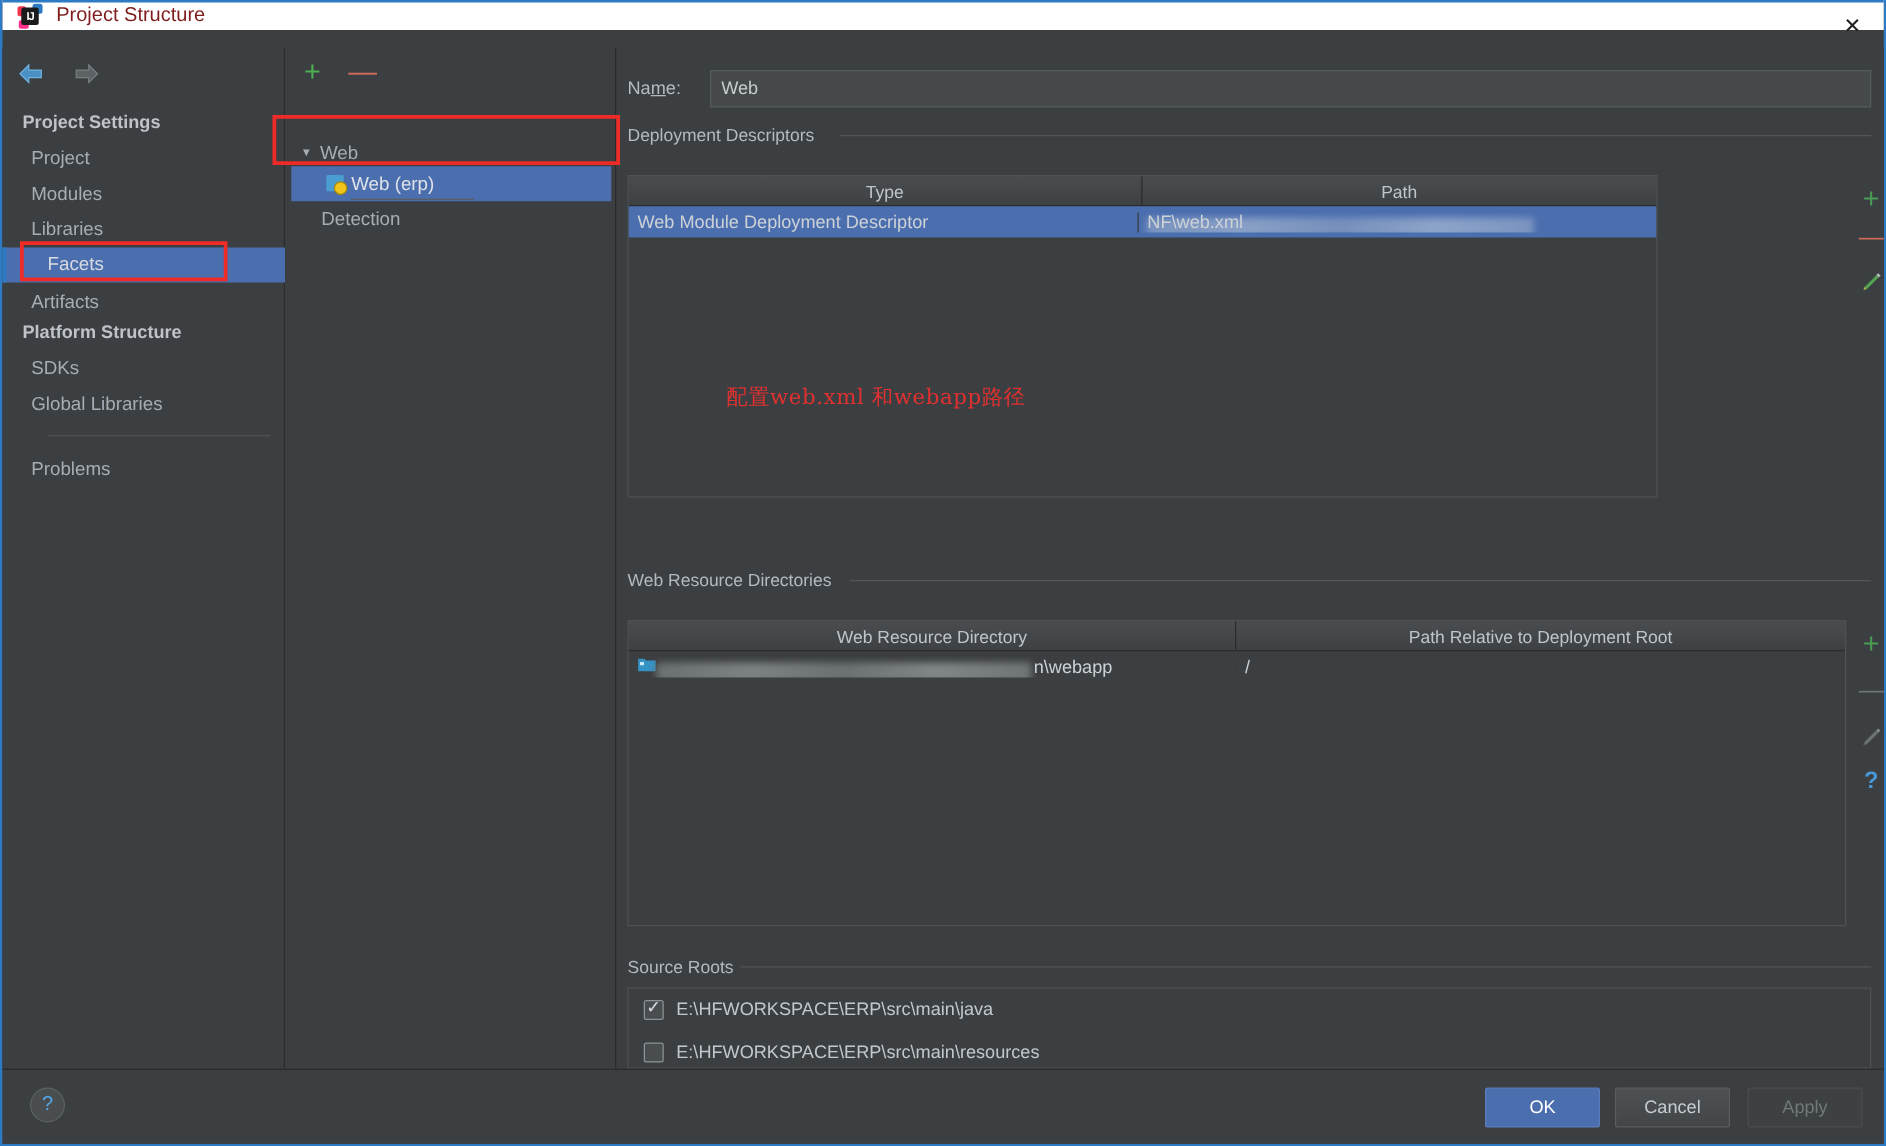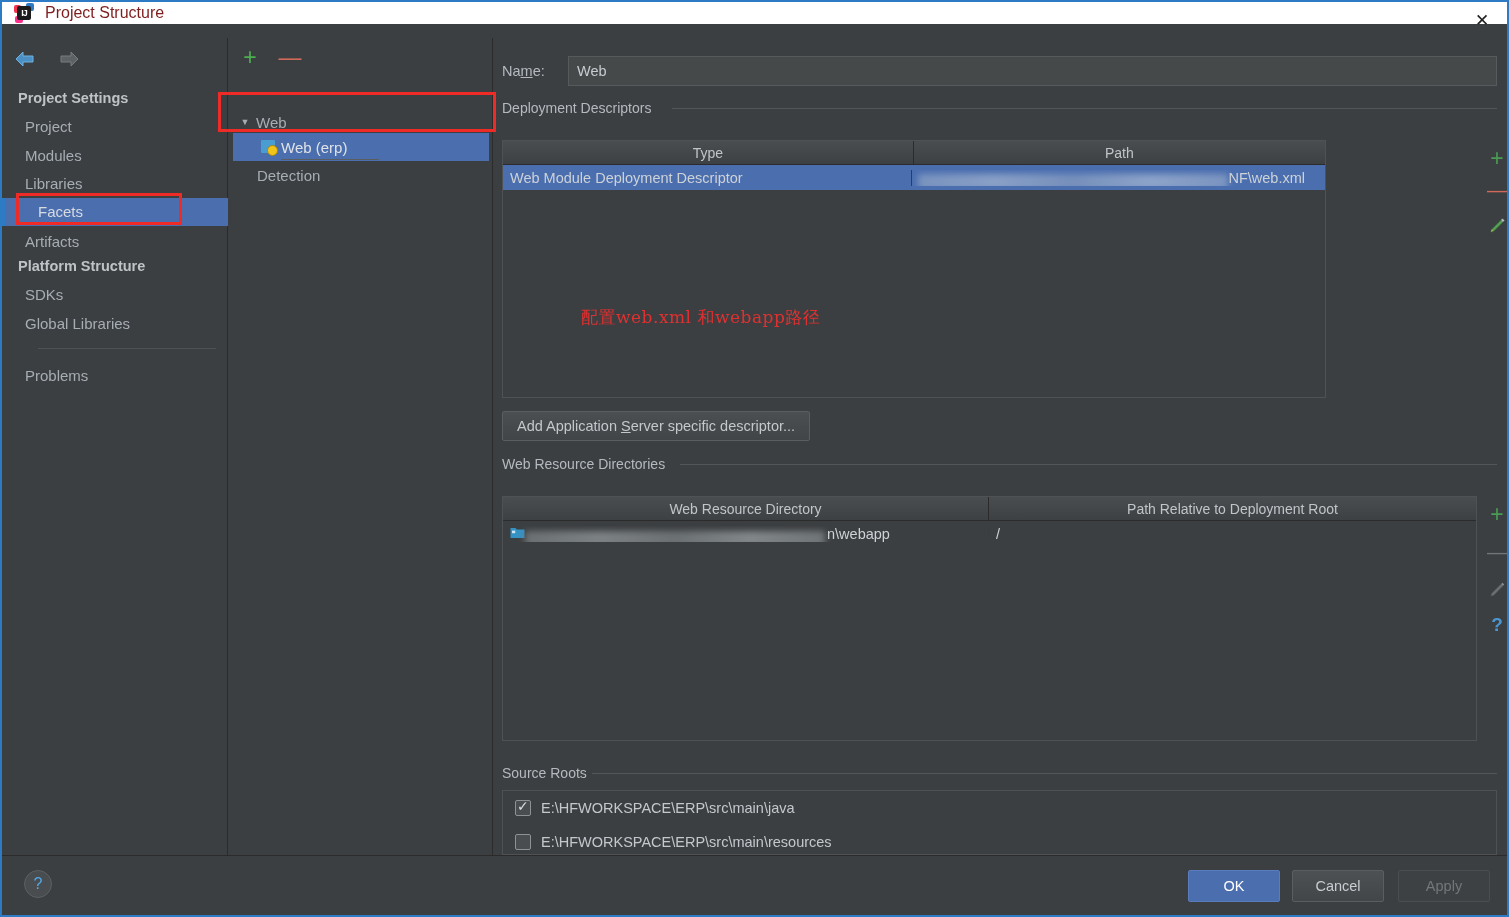--- a/index.html
+++ b/index.html
@@ -376,21 +376,21 @@
       <div class="grp-title" style="left:8px; top:62px">Deployment Descriptors</div>
       <div class="grp-line" style="left:178px; top:70px; width:825px"></div>
 
       <div class="tbl" style="left:8px; top:102px; width:824px; height:258px">
         <div class="tbl-head">
           <div class="th" style="width:485px">Type</div>
           <div class="th sep" style="width:488px">Path</div>
         </div>
         <div class="tr selected">
           <div class="td" style="width:485px">Web Module Deployment Descriptor</div>
-          <div class="td sep" style="width:488px; text-align:right; padding-right:20px; position:relative;">
+          <div class="td sep" style="width:488px; text-align:left; padding-right:34px; position:relative;">
             <span class="blur-bar" style="width:310px; position:absolute; left:6px; top:4px;"></span>
             <span style="position:relative">NF\web.xml</span>
           </div>
         </div>
       </div>
 
       <div class="side-tools" style="left:986px; top:104px">
         <div class="st-btn">
           <span class="glyph-plus-green2">+</span>
         </div>
@@ -399,23 +399,20 @@
         </div>
         <div class="st-btn" style="margin-top:4px">
           <svg width="20" height="20" viewBox="0 0 20 20">
             <path d="M4 16 L6.5 15.2 L16 5.7 L14.3 4 L4.8 13.5 Z" fill="#5aa45a" stroke="#3f7c3f" stroke-width="0.8"></path>
             <path d="M14.3 4 L16 5.7 L17.2 4.5 L15.5 2.8 Z" fill="#cfd3d6" stroke="#8d9296" stroke-width="0.7"></path>
             <path d="M4 16 L4.8 13.5 L5.9 14.6 Z" fill="#e8b84b"></path>
           </svg>
         </div>
       </div>
 
-      <div class="btn" style="left:8px; top:373px">
-        <span>Add Application </span><u>S</u><span>erver specific descriptor...</span>
-      </div>
 
       <div class="grp-title" style="left:8px; top:418px">Web Resource Directories</div>
       <div class="grp-line" style="left:186px; top:426px; width:817px"></div>
 
       <div class="tbl" style="left:8px; top:458px; width:975px; height:245px">
         <div class="tbl-head">
           <div class="th" style="width:485px">Web Resource Directory</div>
           <div class="th sep" style="width:488px">Path Relative to Deployment Root</div>
         </div>
         <div class="tr">

